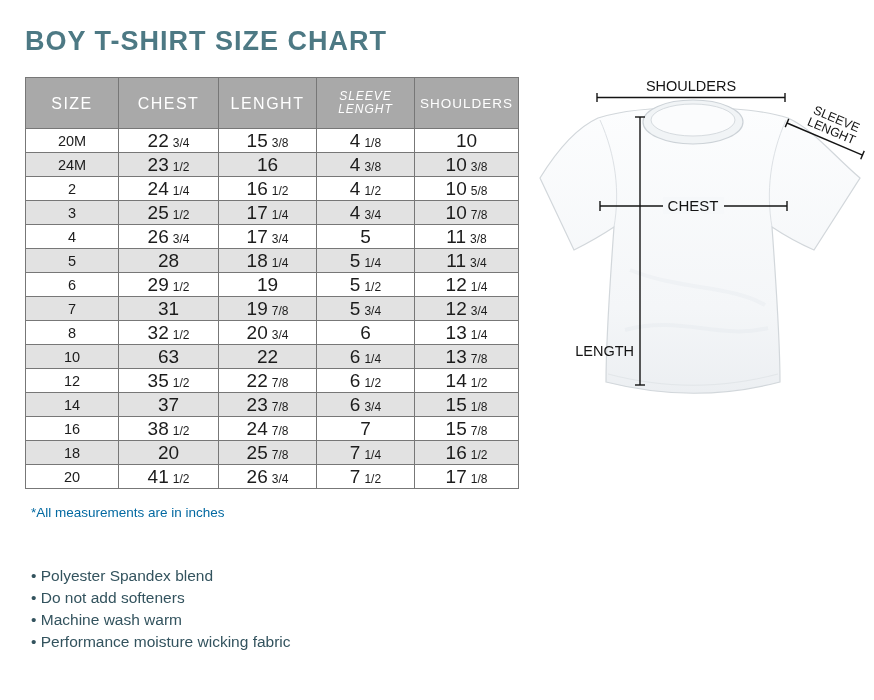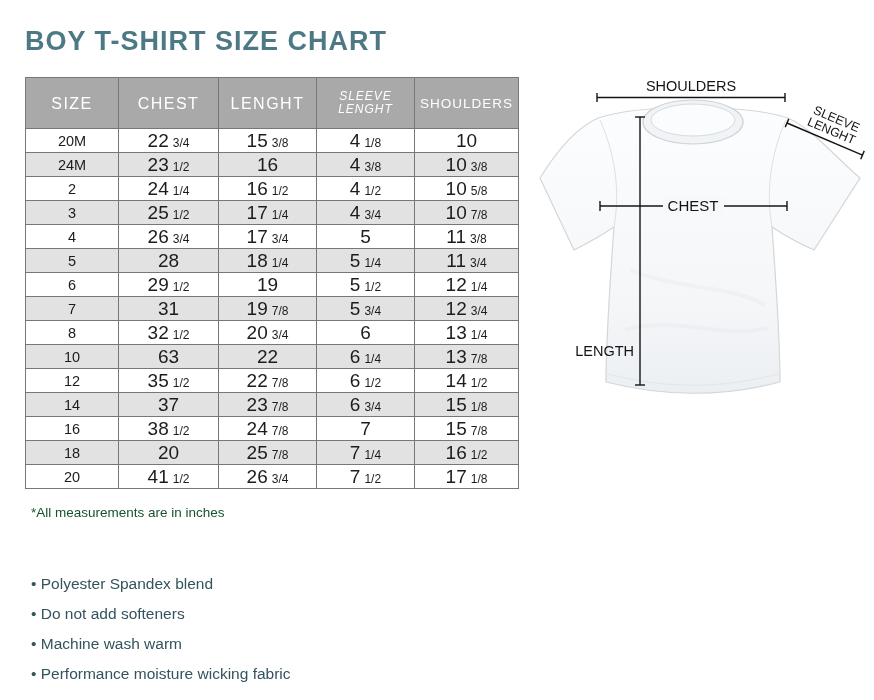--- a/index.html
+++ b/index.html
@@ -23,27 +23,27 @@
   .size-table thead th { background: #a9a9a9; color: #ffffff; font-weight: normal;
     height: 30px; font-size: 16px; letter-spacing: 1.5px; line-height: 15px; padding: 12px 2px; }
   .size-table thead th.small { font-size: 12px; letter-spacing: 1px; line-height: 13px; font-style: italic; }
   .size-table thead th.mid { font-size: 13.5px; letter-spacing: 1px; }
   .size-table tbody td { height: 23px; color: #1c1c1c; background: #ffffff; }
   .size-table tbody tr:nth-child(even) td { background: #e2e2e2; }
   .size-table td.c-size { font-size: 14.5px; }
   .size-table td .int { font-size: 19px; line-height: 23px; }
   .size-table td .frac { font-size: 12px; margin-left: 4px; }
 
-  .footnote { position: absolute; left: 31px; top: 505px; font-size: 13.5px; color: #14532d; text-align: center; }
+  .footnote { position: absolute; left: 31px; top: 505px; font-size: 13.5px; color: #0369a1; text-align: center; }
 
   .care-heading { position: absolute; left: 29px; top: 533px; font-size: 21px;
     font-weight: bold; letter-spacing: 0.5px; color: #44707c; }
   .care-list { position: absolute; left: 31px; top: 565px; list-style: none;
     color: #33535e; font-size: 15.5px; }
-  .care-list li { line-height: 22px; margin-top: 8px; }
+  .care-list li { line-height: 22px; }
   .care-list li::before { content: "\2022\00a0"; color: #33535e; }
 
   
   .diagram { position: absolute; left: 530px; top: 60px; width: 344px; height: 380px; }
   .diagram svg { display: block; }
   .measure-text { font-family: "Liberation Sans", sans-serif; fill: #141414; }
 </style>
 </head>
 <body>
 

